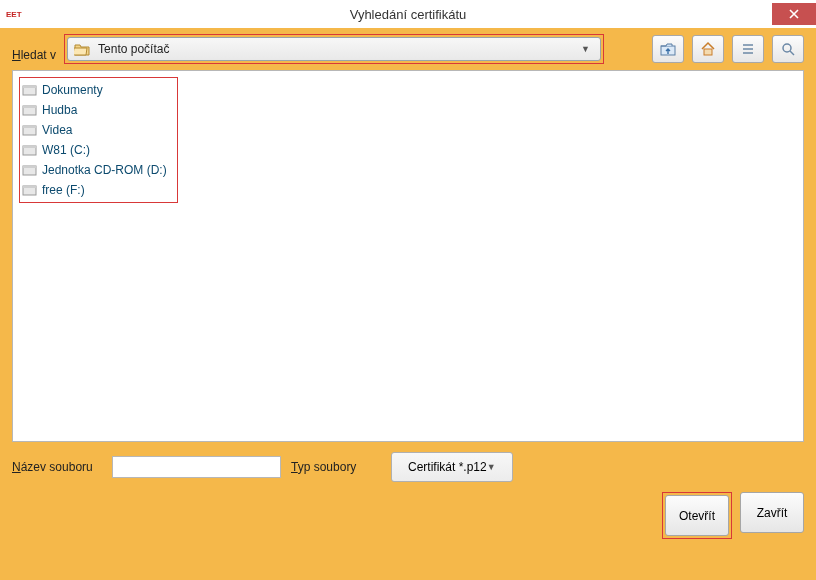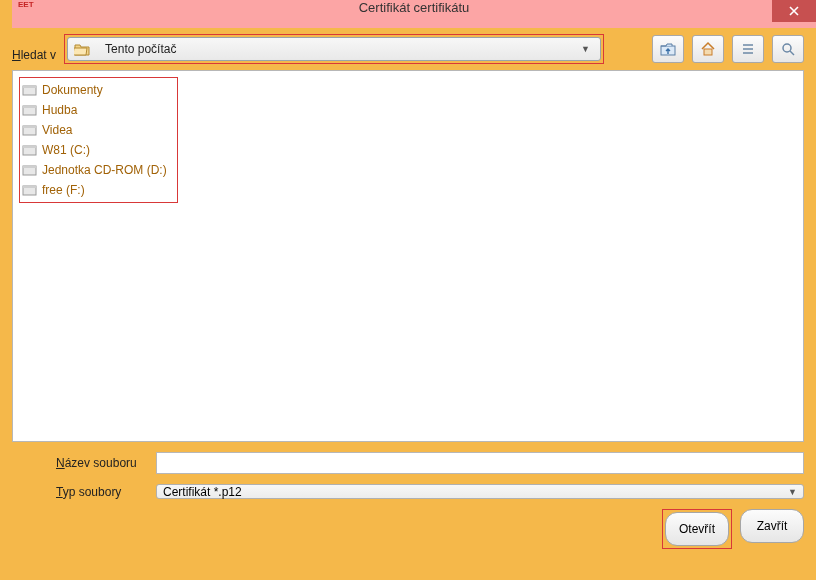--- a/index.html
+++ b/index.html
@@ -3,23 +3,23 @@
 <meta charset="utf-8">
 <style>
   * { box-sizing: border-box; font-family: "Segoe UI", Tahoma, sans-serif; }
   html, body { margin: 0; padding: 0; }
   body { width: 816px; height: 580px; background: #f5b84a; overflow: hidden; }
 
   
   .titlebar {
     height: 28px;
     display: flex;
-    background: #fca5a5;
+    align-items: center;
+    background: #ffffff;
     position: relative;
-    margin-left: 12px;
   }
   .app-badge {
     color: #c52424;
     font-size: 8px;
     font-weight: bold;
     padding: 0 6px;
   }
   .title-text {
     position: absolute;
     left: 0; right: 0;
@@ -62,21 +62,21 @@
     padding: 2px;
   }
   .combo {
     height: 24px;
     background: linear-gradient(#f7f7f7, #e9e9e9);
     border: 1px solid #9aa3ab;
     border-radius: 3px;
     display: flex;
     align-items: center;
     padding: 0 6px;
-    gap: 15px;
+    gap: 8px;
   }
   .combo .folder-ico { width: 16px; height: 14px; }
   .combo .combo-text { font-size: 12px; color: #222; flex: 1; }
   .combo .arrow { font-size: 9px; color: #555; padding: 0 4px; }
 
   .tb-btn {
     width: 32px; height: 28px;
     background: linear-gradient(#fcfcfc, #e7e7e7);
     border: 1px solid #a8a8a8;
     border-radius: 3px;
@@ -98,87 +98,86 @@
     display: inline-block;
     border: 1px solid #d83838;
     padding: 2px 6px 2px 2px;
   }
   .file-row {
     display: flex;
     align-items: center;
     gap: 4px;
     height: 20px;
     font-size: 12px;
-    color: #a16207;
+    color: #0c4a6e;
     padding-right: 4px;
     cursor: default;
   }
   .file-row .fico { width: 16px; height: 14px; display:flex; align-items:center; justify-content:center; }
 
   
   .fields {
     padding: 4px 12px 0 12px;
     display: flex;
-    flex-direction: column;
+    flex-direction: row;
     gap: 10px;
-    margin-left: 44px;
   }
   .field-row {
     display: flex; align-items: center; gap: 8px;
   }
   .field-label {
     font-size: 12px; color: #222; width: 92px;
   }
   .field-label .ul { text-decoration: underline; }
   .text-input {
     flex: 1;
     height: 22px;
     border: 1px solid #b7b7b7;
     background: #fff;
     font-size: 12px;
     padding: 0 6px;
   }
   .type-combo {
     flex: 1;
-    height: 15px;
+    height: 30px;
     background: linear-gradient(#f7f7f7, #ececec);
     border: 1px solid #b0b0b0;
     border-radius: 3px;
     display: flex; align-items: center;
-    padding: 0 6px;
+    padding: 0 16px;
     font-size: 12px;
   }
   .type-combo .arrow { margin-left: auto; font-size: 9px; color: #555; }
 
   
   .btnbar {
     display: flex;
     justify-content: flex-end;
     gap: 8px;
     padding: 10px 12px;
   }
   .btn {
     min-width: 64px;
-    height: 34px;
+    height: 41px;
     background: linear-gradient(#fcfcfc, #e6e6e6);
     border: 1px solid #a6a6a6;
-    border-radius: 12px;
+    border-radius: 3px;
     display: flex; align-items:center; justify-content:center;
     font-size: 12px;
     cursor: pointer;
     padding: 0 8px;
   }
   .btn-highlight-wrap { padding: 2px; border: 1px solid #d83838; }
 </style>
 </head>
 <body>
 
 <div class="titlebar">
   <span class="app-badge">EET</span>
-  <span class="title-text">Certifikát certifikátu</span>
+  <span class="title-text">Vyhledání certifikátu</span>
   <div class="close-btn">
     <svg viewBox="0 0 10 10">
         <path d="M1 1 L9 9 M9 1 L1 9" stroke="#fff" stroke-width="1.6"></path>
       </svg>
   </div>
 </div>
 
 <div class="toolbar">
   <span class="label-hledat"><span class="ul">H</span><span>ledat v</span></span>
 

